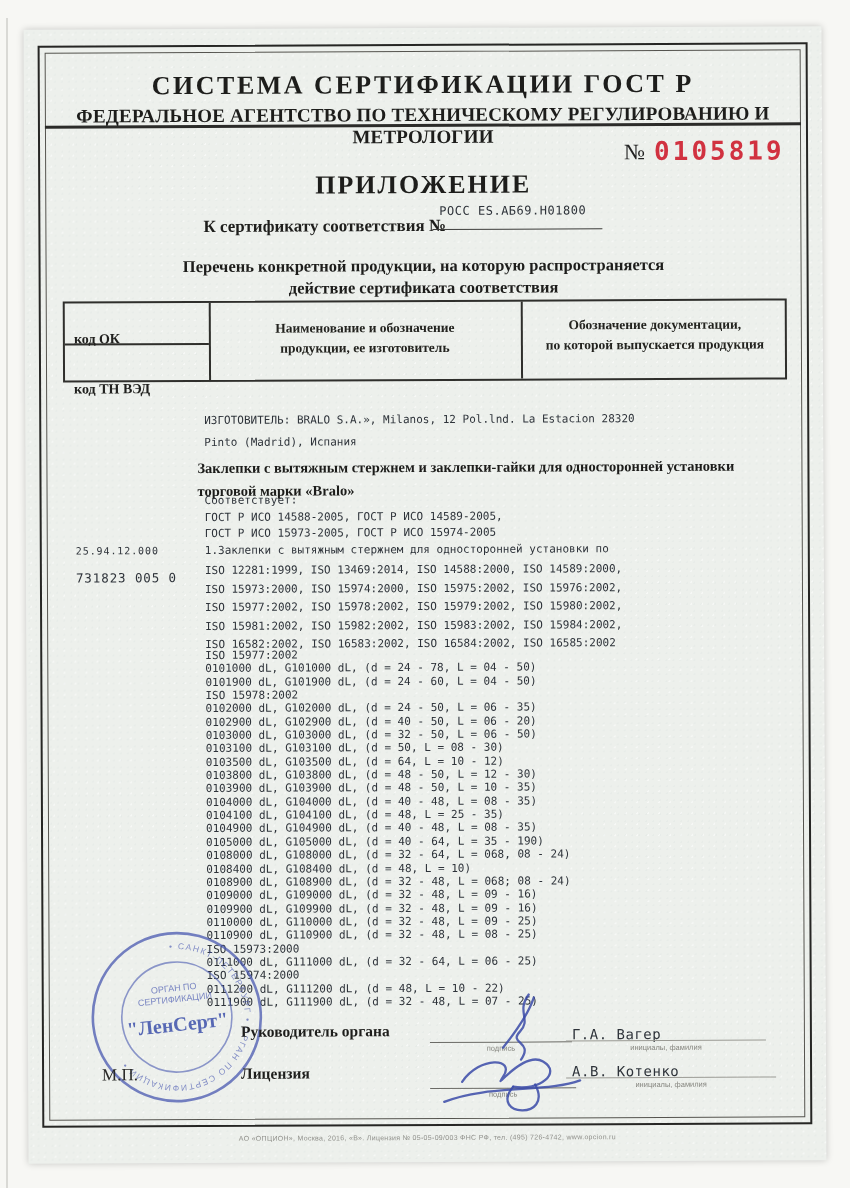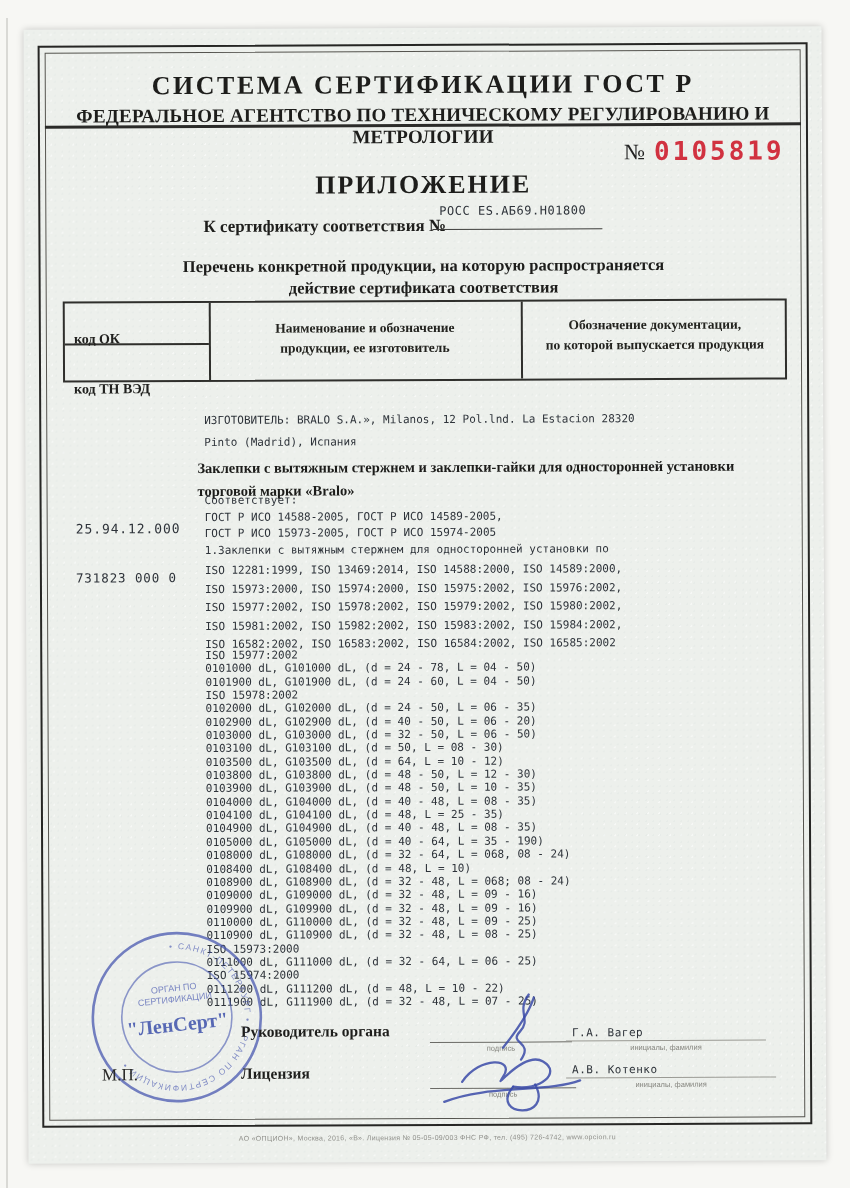--- a/index.html
+++ b/index.html
@@ -52,21 +52,21 @@
   .t-v2 { position:absolute; left:456px; top:0; width:1.5px; height:100%; background:#2f2f2c; }
   .t-h1 { position:absolute; left:0; top:40px; width:144px; height:1.5px; background:#2f2f2c; }
   .t-codeok { position:absolute; left:9px; top:28px; font-size:14px; font-weight:600; color:#20201e; }
   .t-codetn { position:absolute; left:9px; top:50px; font-size:14px; font-weight:600; color:#20201e;margin-top:28px; }
   .t-colhead { position:absolute; text-align:center; font-size:13.5px; font-weight:bold;
     line-height:20px; color:#23231f; }
   .t-prod { left:144px; width:312px; top:16px; }
   .t-docs { left:456px; width:268px; top:14px; }
 
   .mono { font-family:"DejaVu Sans Mono", monospace; color:#2e333a; }
-  .code-ok-val   { position:absolute; left:50px; top:492px; font-size:13px; letter-spacing:.9px; }
+  .code-ok-val   { position:absolute; left:50px; top:516px; font-size:10px; letter-spacing:.9px; }
   .code-tn-val   { position:absolute; left:50px; top:541px; font-size:12.5px; letter-spacing:.9px; }
 
   .manufacturer { position:absolute; left:179px; top:381px; font-size:11px; line-height:22px; }
   .product-name { position:absolute; left:172px; top:428px; font-size:14.5px; font-weight:bold;
     line-height:22.5px; color:#1c1c1a; }
   .conformity   { position:absolute; left:179px; top:464px; font-size:11px; line-height:16.5px; }
   .iso-block    { position:absolute; left:179px; top:533px; font-size:11px; line-height:18.5px; }
   .spec-block   { position:absolute; left:179px; top:620px; font-size:11px; line-height:13.35px; }
 
   .stamp-box { position:absolute; left:59px; top:898px; width:180px; height:180px;
@@ -76,21 +76,21 @@
   .role-label { position:absolute; left:213px; font-size:15.5px; font-weight:bold; color:#1e1e1c; }
   .role-head   { top:994px; }
   .role-expert { top:1036px; }
   .sig-line { position:absolute; height:1px; background:#6b6b66; }
   .sig-line-head   { left:402px; top:1014px; width:142px; }
   .sig-line-expert { left:402px; top:1060px; width:146px; }
   .tiny-caption { position:absolute; text-align:center; font-family:"Liberation Sans", sans-serif;
     font-size:7.5px; color:#85857f; }
   .cap-sign-head   { left:402px; width:142px; top:1016px; }
   .cap-sign-expert { left:402px; width:146px; top:1062px; }
-  .name-val { position:absolute; left:544px; font-size:11px; letter-spacing:.5px; }
+  .name-val { position:absolute; left:544px; font-size:14px; letter-spacing:.5px; }
   .name-head   { top:999px; }
   .name-expert { top:1036px; }
   .name-line { position:absolute; left:538px; height:1px; background:#9a9a94; }
   .name-line-head   { top:1013px; width:200px; }
   .name-line-expert { top:1050px; width:210px; }
   .cap-name-head   { left:538px; width:200px; top:1016px; }
   .cap-name-expert { left:538px; width:210px; top:1053px; }
 
   .scribbles { position:absolute; left:400px; top:962px; width:180px; height:130px; pointer-events:none; }
 
@@ -135,21 +135,21 @@
         <div>Наименование и обозначение</div>
         <div>продукции, ее изготовитель</div>
       </div>
     <div class="t-colhead t-docs">
         <div>Обозначение документации,</div>
         <div>по которой выпускается продукция</div>
       </div>
   </div>
 
   <div class="code-ok-val mono">25.94.12.000</div>
-  <div class="code-tn-val mono">731823 000 0</div>
+  <div class="code-tn-val mono">731823 005 0</div>
 
   <div class="manufacturer mono">
       <div>ИЗГОТОВИТЕЛЬ: BRALO S.A.», Milanos, 12 Pol.lnd. La Estacion 28320</div>
       <div>Pinto (Madrid), Испания</div>
     </div>
   <div class="product-name">
       <div>Заклепки с вытяжным стержнем и заклепки-гайки для односторонней установки</div>
       <div>торговой марки «Bralo»</div>
     </div>
   <div class="conformity mono">

